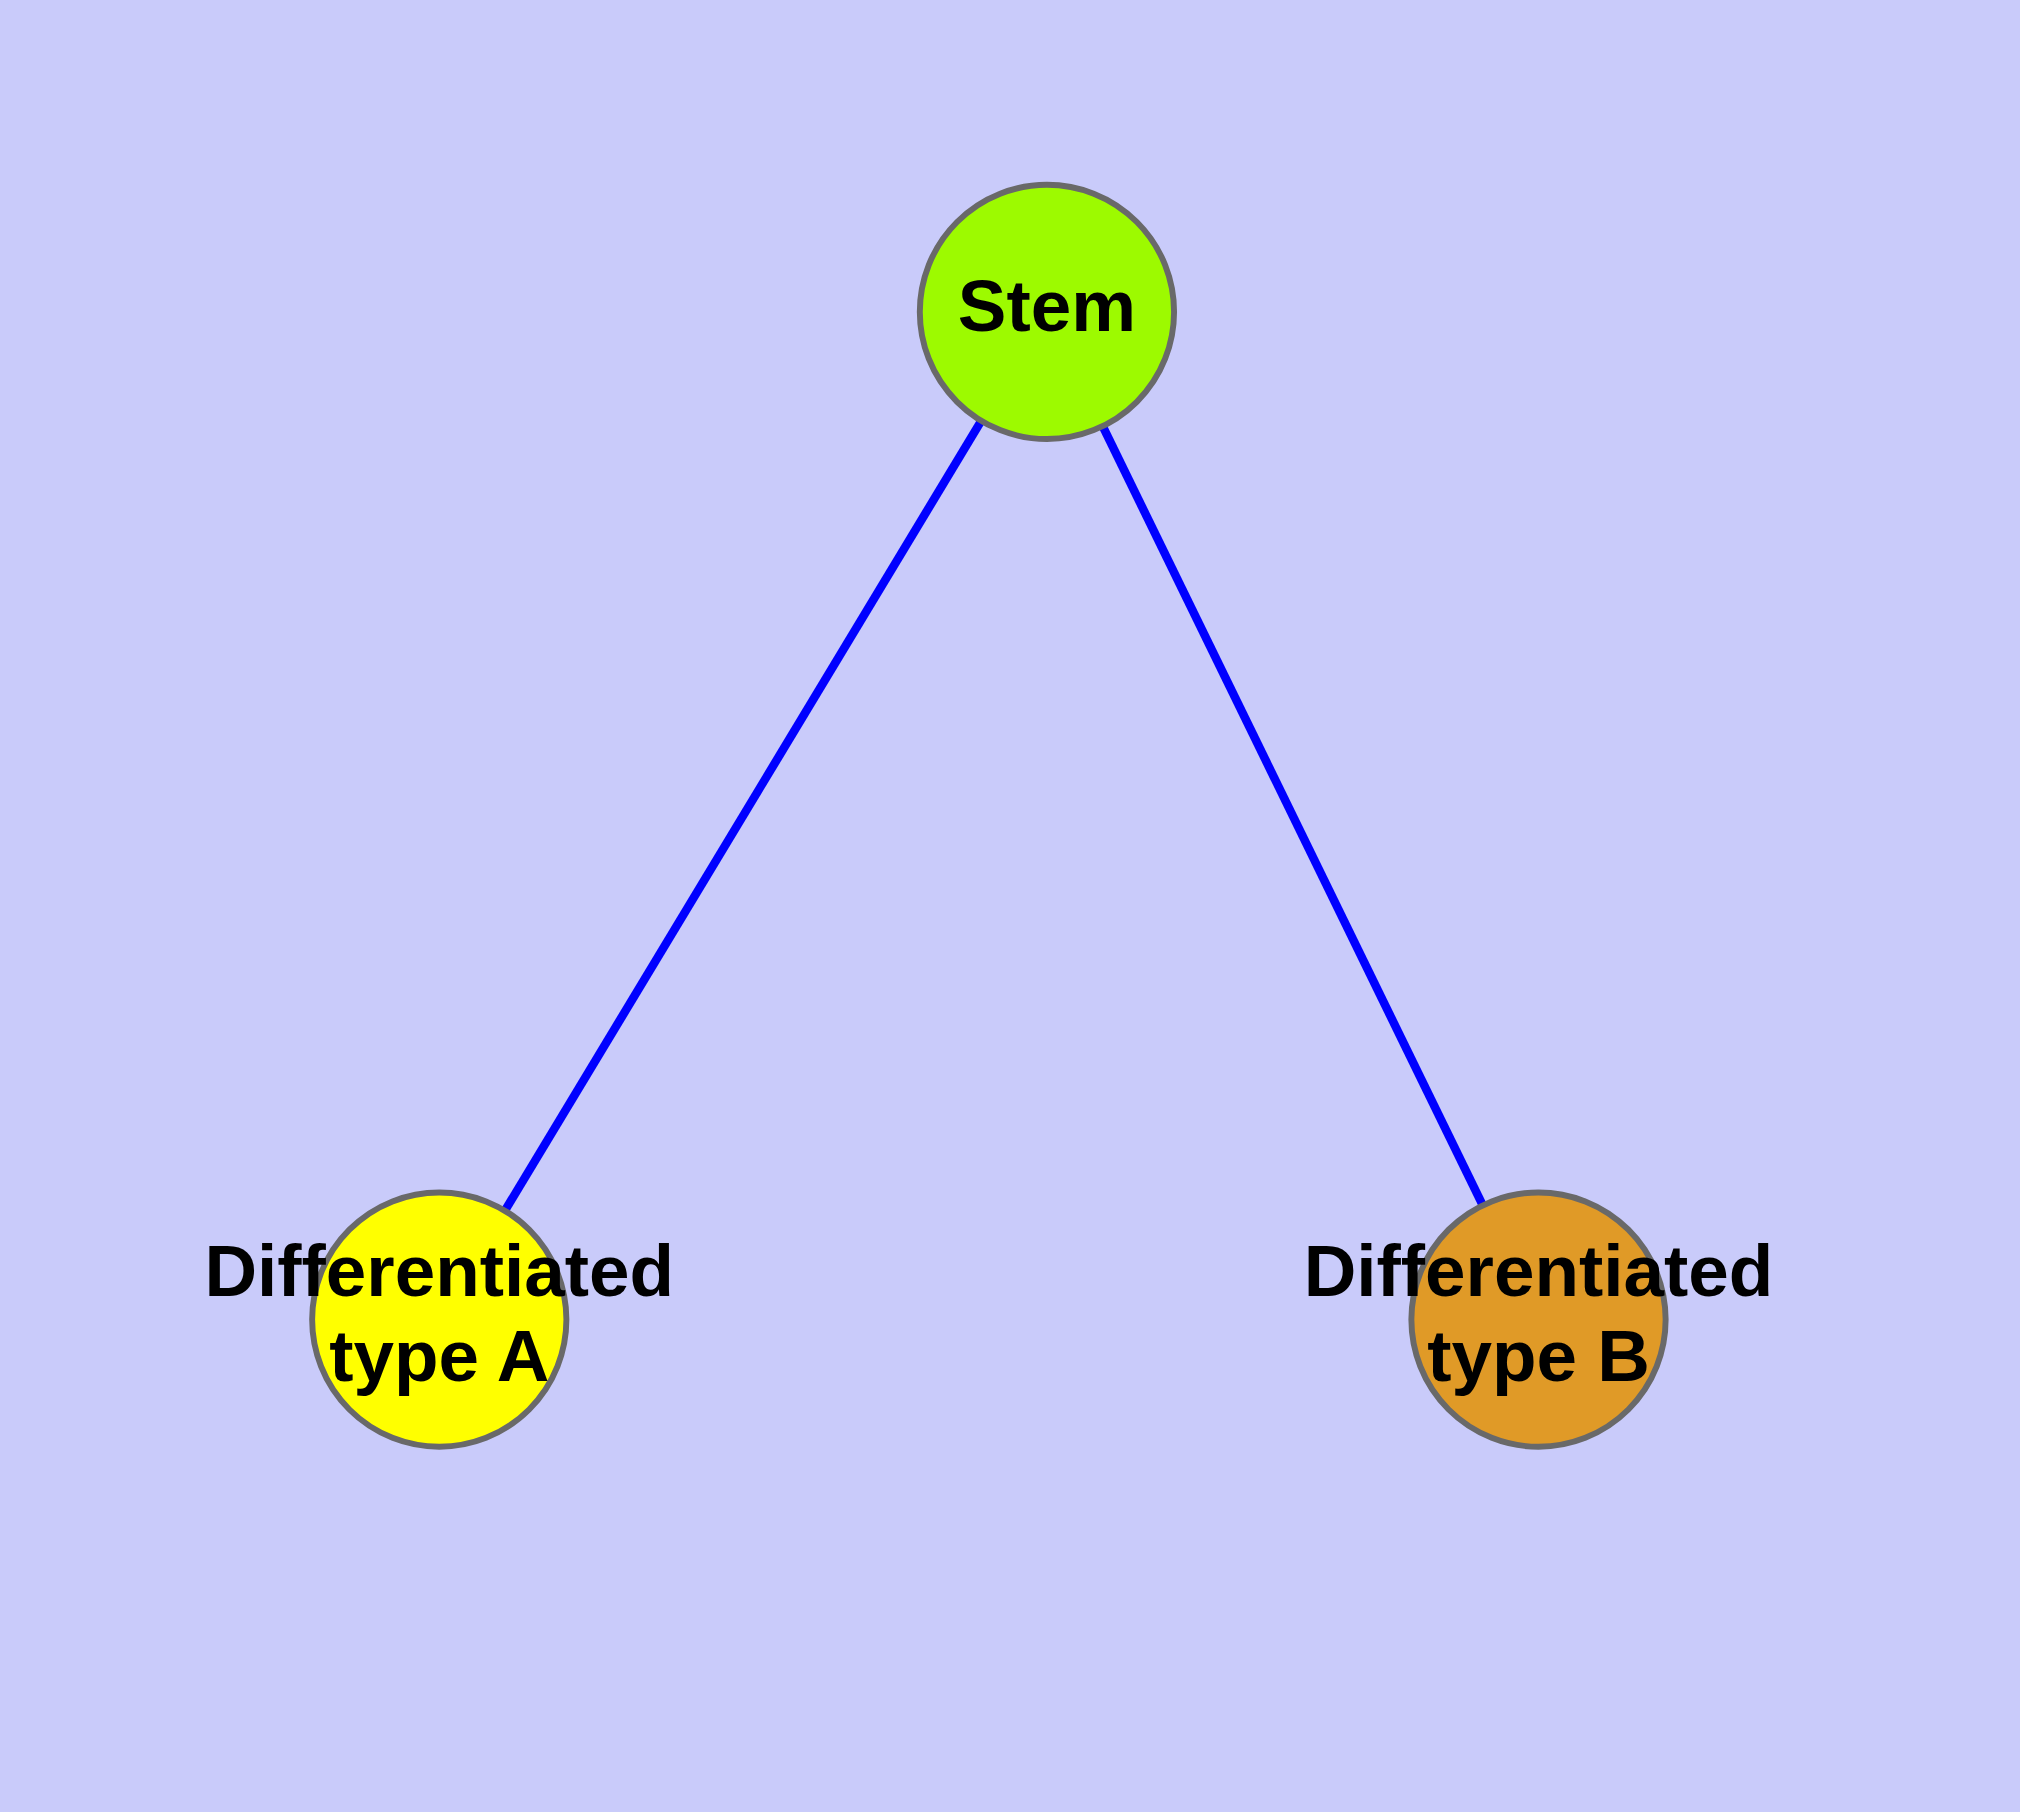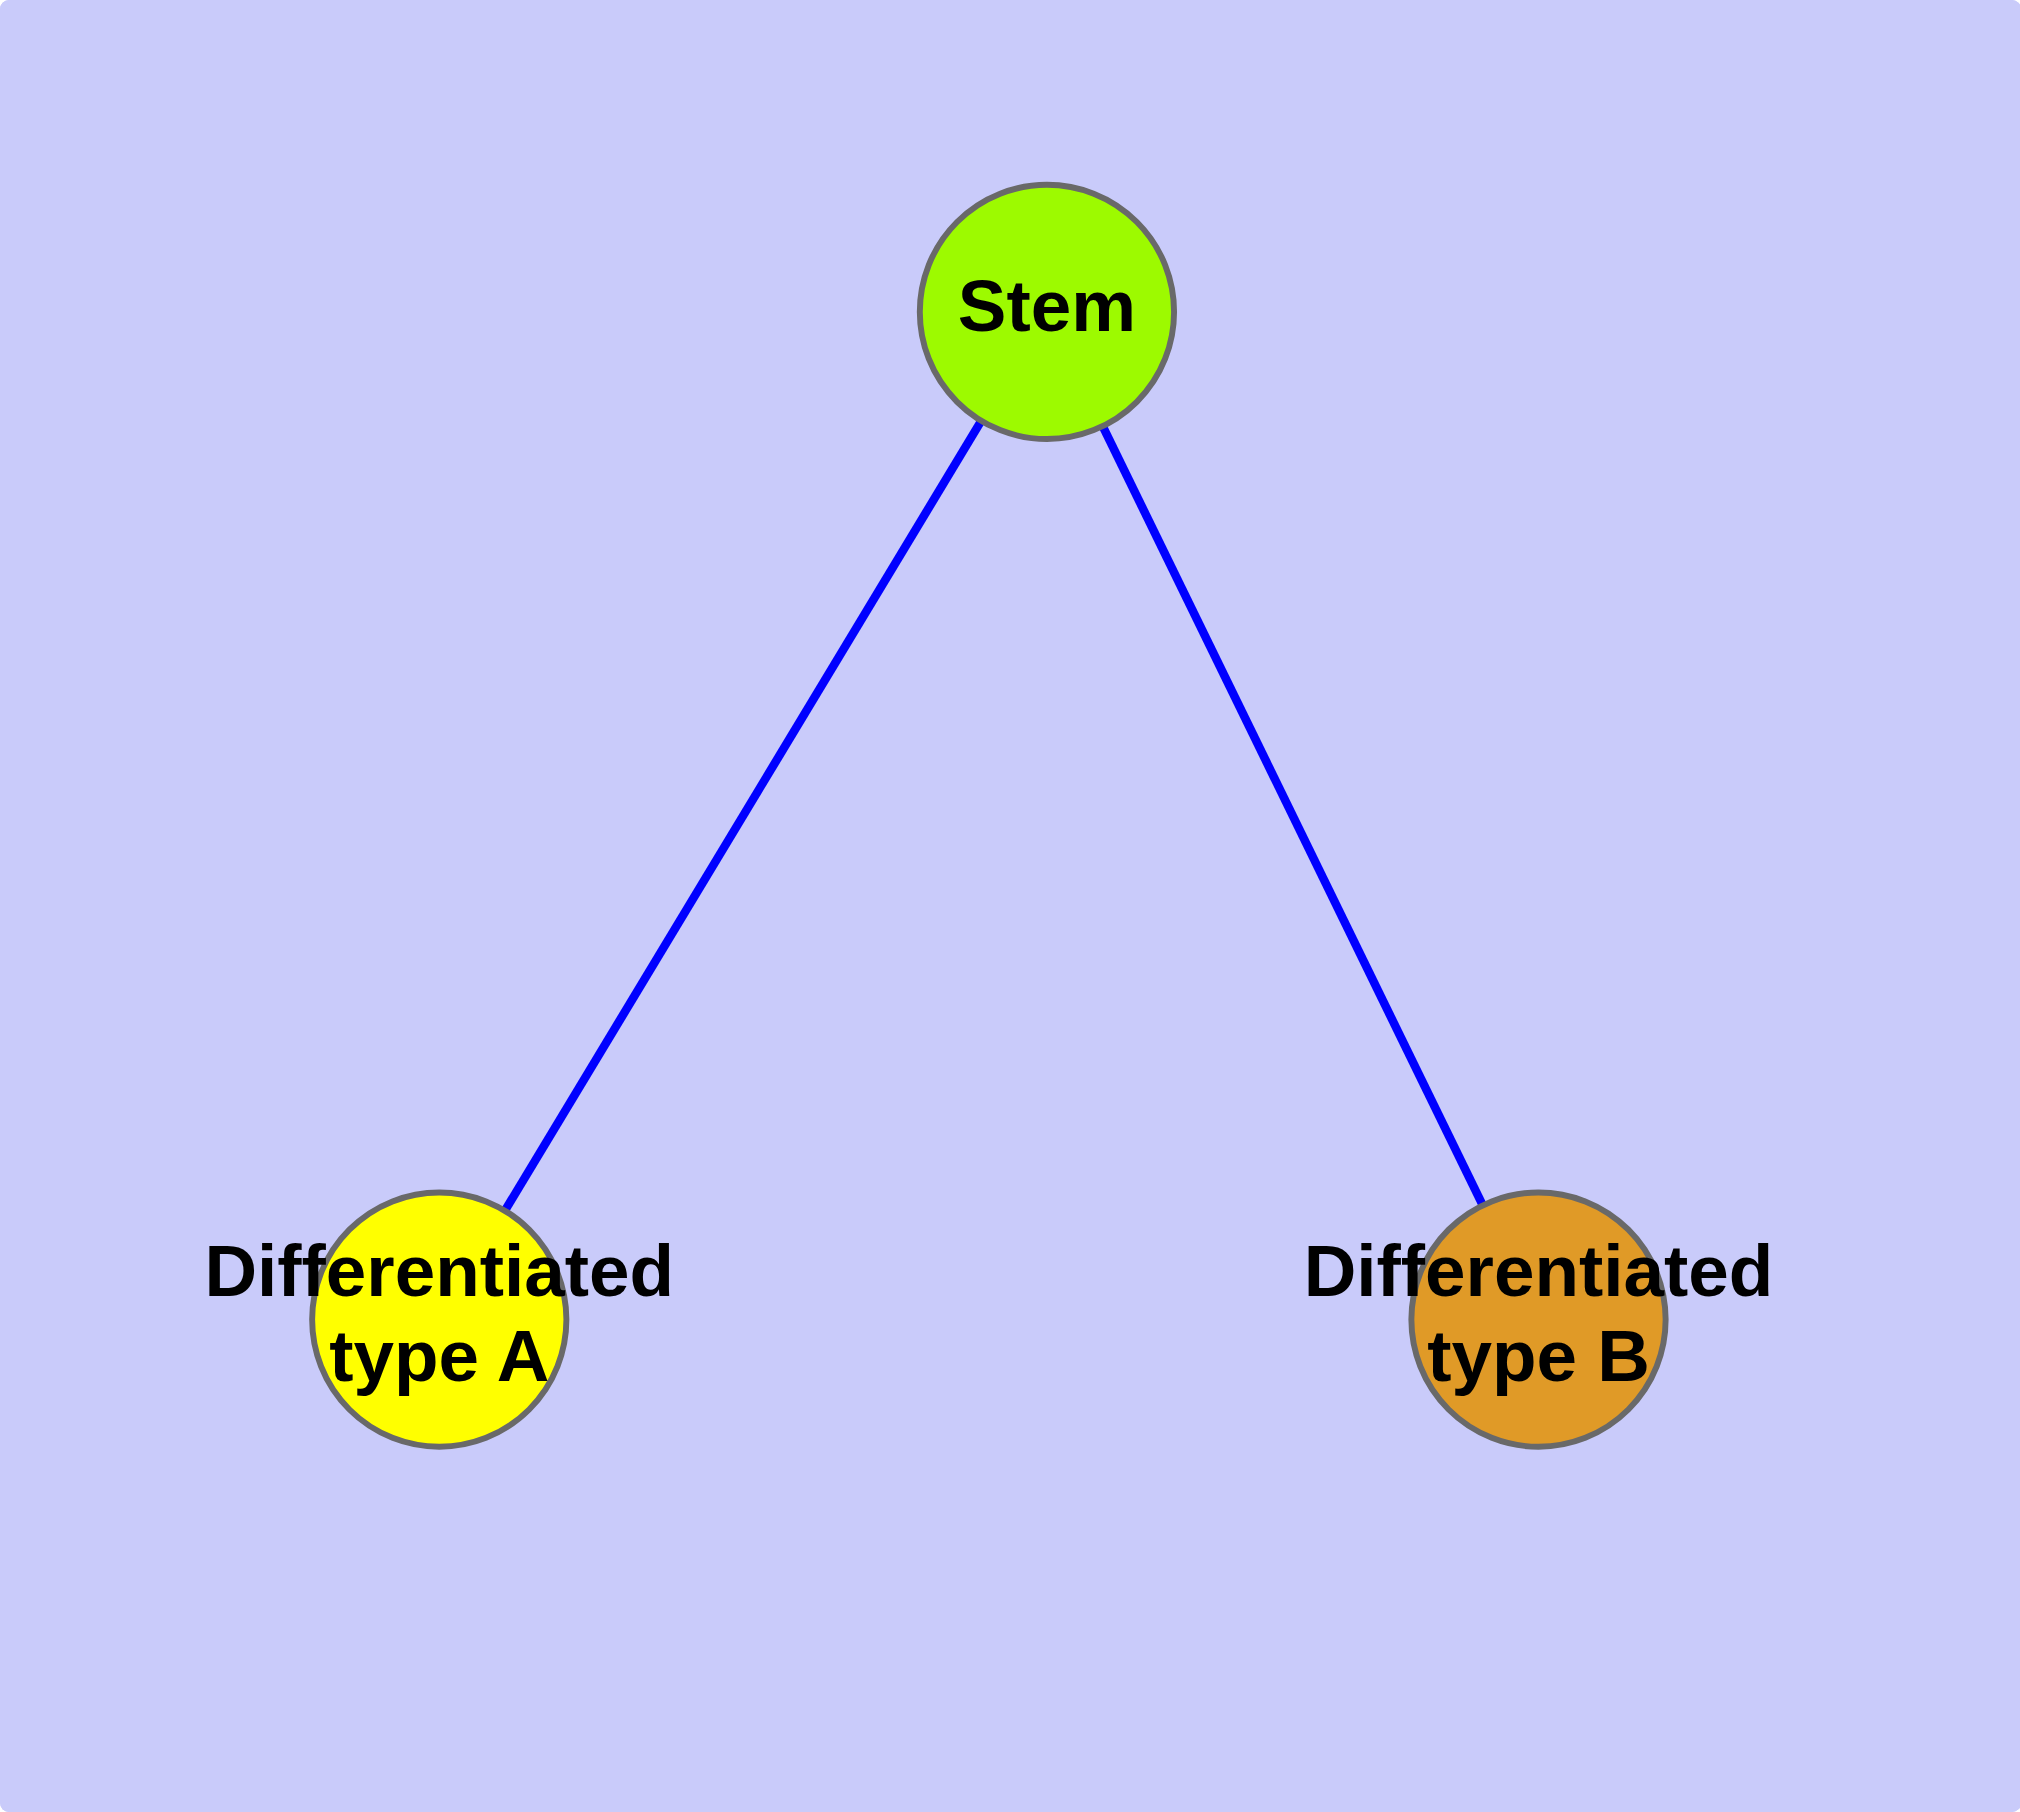--- a/index.html
+++ b/index.html
@@ -34,21 +34,21 @@
     font-weight: bold;
     fill: #000000;
     text-anchor: middle;
     dominant-baseline: middle;
     white-space: pre;
   }
 </style>
 </head>
 <body>
 
-<div id="canvas" style="width: 2021px; height: 1812px; background: rgb(201, 203, 250); border-radius: 9px;">
+<div id="canvas" style="width: 2021px; height: 1812px; background: rgb(201, 203, 250);">
   <svg id="graph-svg" viewBox="0 0 2384 2138" xmlns="http://www.w3.org/2000/svg" style="width: 2021px; height: 1812px;">
 
     <rect id="bg-rect" x="0" y="0" width="2384" height="2138" fill="#c9cbfa"></rect>
 
     <g id="edges-layer">
         <line x1="1235" y1="368" x2="518" y2="1557" stroke="#0000ff" stroke-width="10" class="edge-line"></line>
         <line x1="1235" y1="368" x2="1815" y2="1557" stroke="#0000ff" stroke-width="10" class="edge-line"></line>
       </g>
     <g id="nodes-layer">
         <circle cx="1235" cy="368" r="150" fill="#9dfa00" stroke="#696969" stroke-width="7" class="node-circle"></circle>

